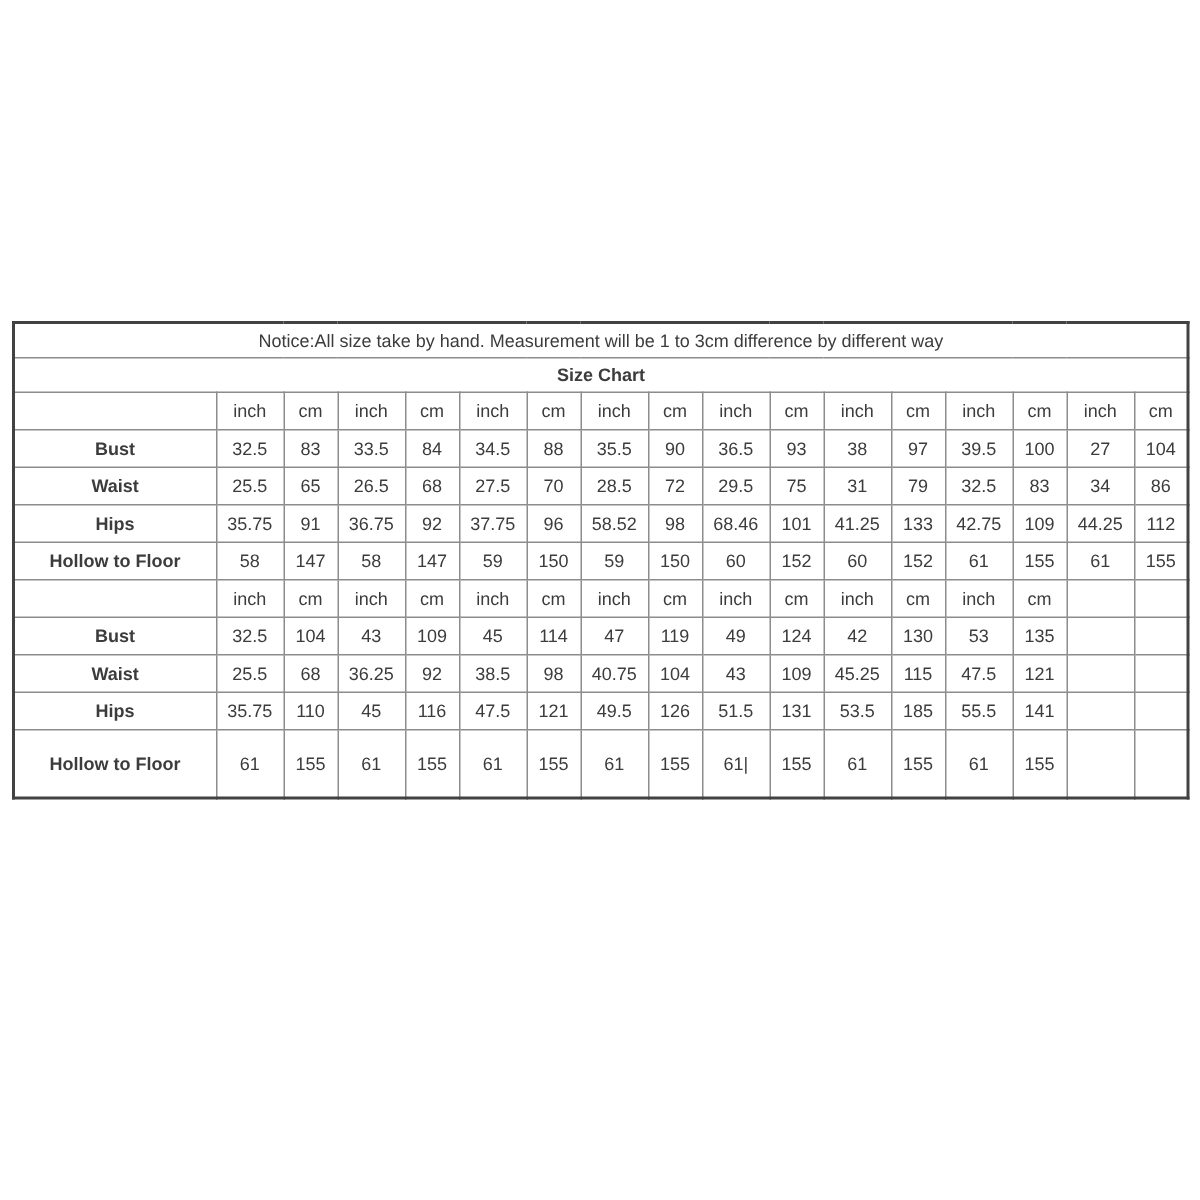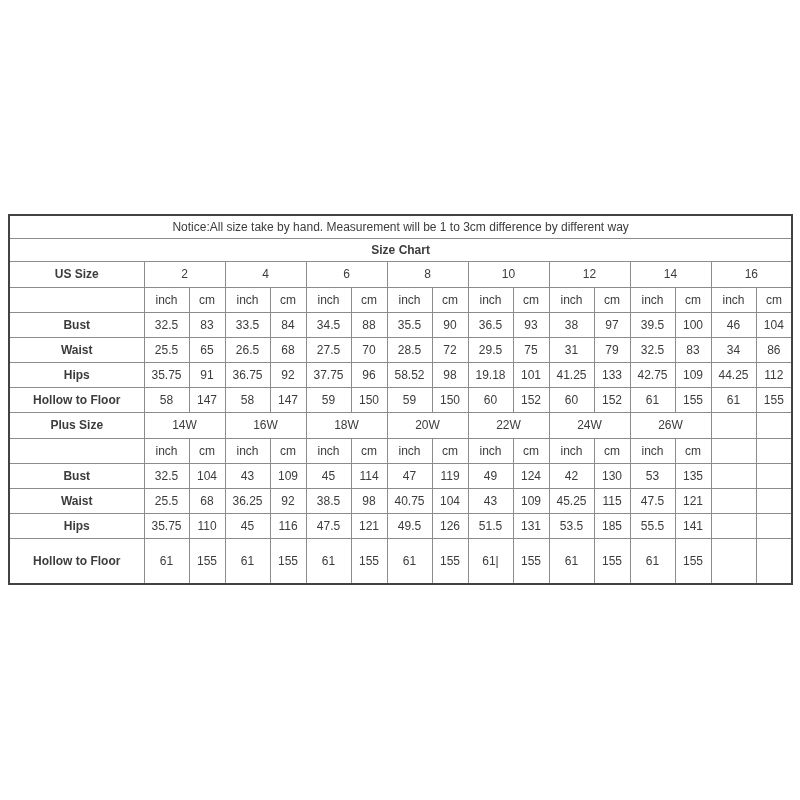--- a/index.html
+++ b/index.html
@@ -64,31 +64,20 @@
         <col style="width: 36px;">
         <col style="width: 45px;">
         <col style="width: 36px;">
       </colgroup>
     <tbody>
         <tr class="r-notice">
           <td colspan="17">Notice:All size take by hand. Measurement will be 1 to 3cm difference by different way</td>
         </tr>
         <tr class="r-title">
           <td colspan="17" class="b">Size Chart</td>
-        </tr>
-        <tr class="r-size">
-          <td class="b">US Size</td>
-          <td colspan="2">2</td>
-          <td colspan="2">4</td>
-          <td colspan="2">6</td>
-          <td colspan="2">8</td>
-          <td colspan="2">10</td>
-          <td colspan="2">12</td>
-          <td colspan="2">14</td>
-          <td colspan="2">16</td>
         </tr>
         <tr>
           <td></td>
           <td>inch</td>
           <td>cm</td>
           <td>inch</td>
           <td>cm</td>
           <td>inch</td>
           <td>cm</td>
           <td>inch</td>
@@ -111,21 +100,21 @@
           <td>34.5</td>
           <td>88</td>
           <td>35.5</td>
           <td>90</td>
           <td>36.5</td>
           <td>93</td>
           <td>38</td>
           <td>97</td>
           <td>39.5</td>
           <td>100</td>
-          <td>46</td>
+          <td>27</td>
           <td>104</td>
         </tr>
         <tr>
           <td class="b">Waist</td>
           <td>25.5</td>
           <td>65</td>
           <td>26.5</td>
           <td>68</td>
           <td>27.5</td>
           <td>70</td>
@@ -143,21 +132,21 @@
         <tr>
           <td class="b">Hips</td>
           <td>35.75</td>
           <td>91</td>
           <td>36.75</td>
           <td>92</td>
           <td>37.75</td>
           <td>96</td>
           <td>58.52</td>
           <td>98</td>
-          <td>19.18</td>
+          <td>68.46</td>
           <td>101</td>
           <td>41.25</td>
           <td>133</td>
           <td>42.75</td>
           <td>109</td>
           <td>44.25</td>
           <td>112</td>
         </tr>
         <tr>
           <td class="b">Hollow to Floor</td>
@@ -170,32 +159,20 @@
           <td>59</td>
           <td>150</td>
           <td>60</td>
           <td>152</td>
           <td>60</td>
           <td>152</td>
           <td>61</td>
           <td>155</td>
           <td>61</td>
           <td>155</td>
-        </tr>
-        <tr class="r-size">
-          <td class="b">Plus Size</td>
-          <td colspan="2">14W</td>
-          <td colspan="2">16W</td>
-          <td colspan="2">18W</td>
-          <td colspan="2">20W</td>
-          <td colspan="2">22W</td>
-          <td colspan="2">24W</td>
-          <td colspan="2">26W</td>
-          <td></td>
-          <td></td>
         </tr>
         <tr>
           <td></td>
           <td>inch</td>
           <td>cm</td>
           <td>inch</td>
           <td>cm</td>
           <td>inch</td>
           <td>cm</td>
           <td>inch</td>

